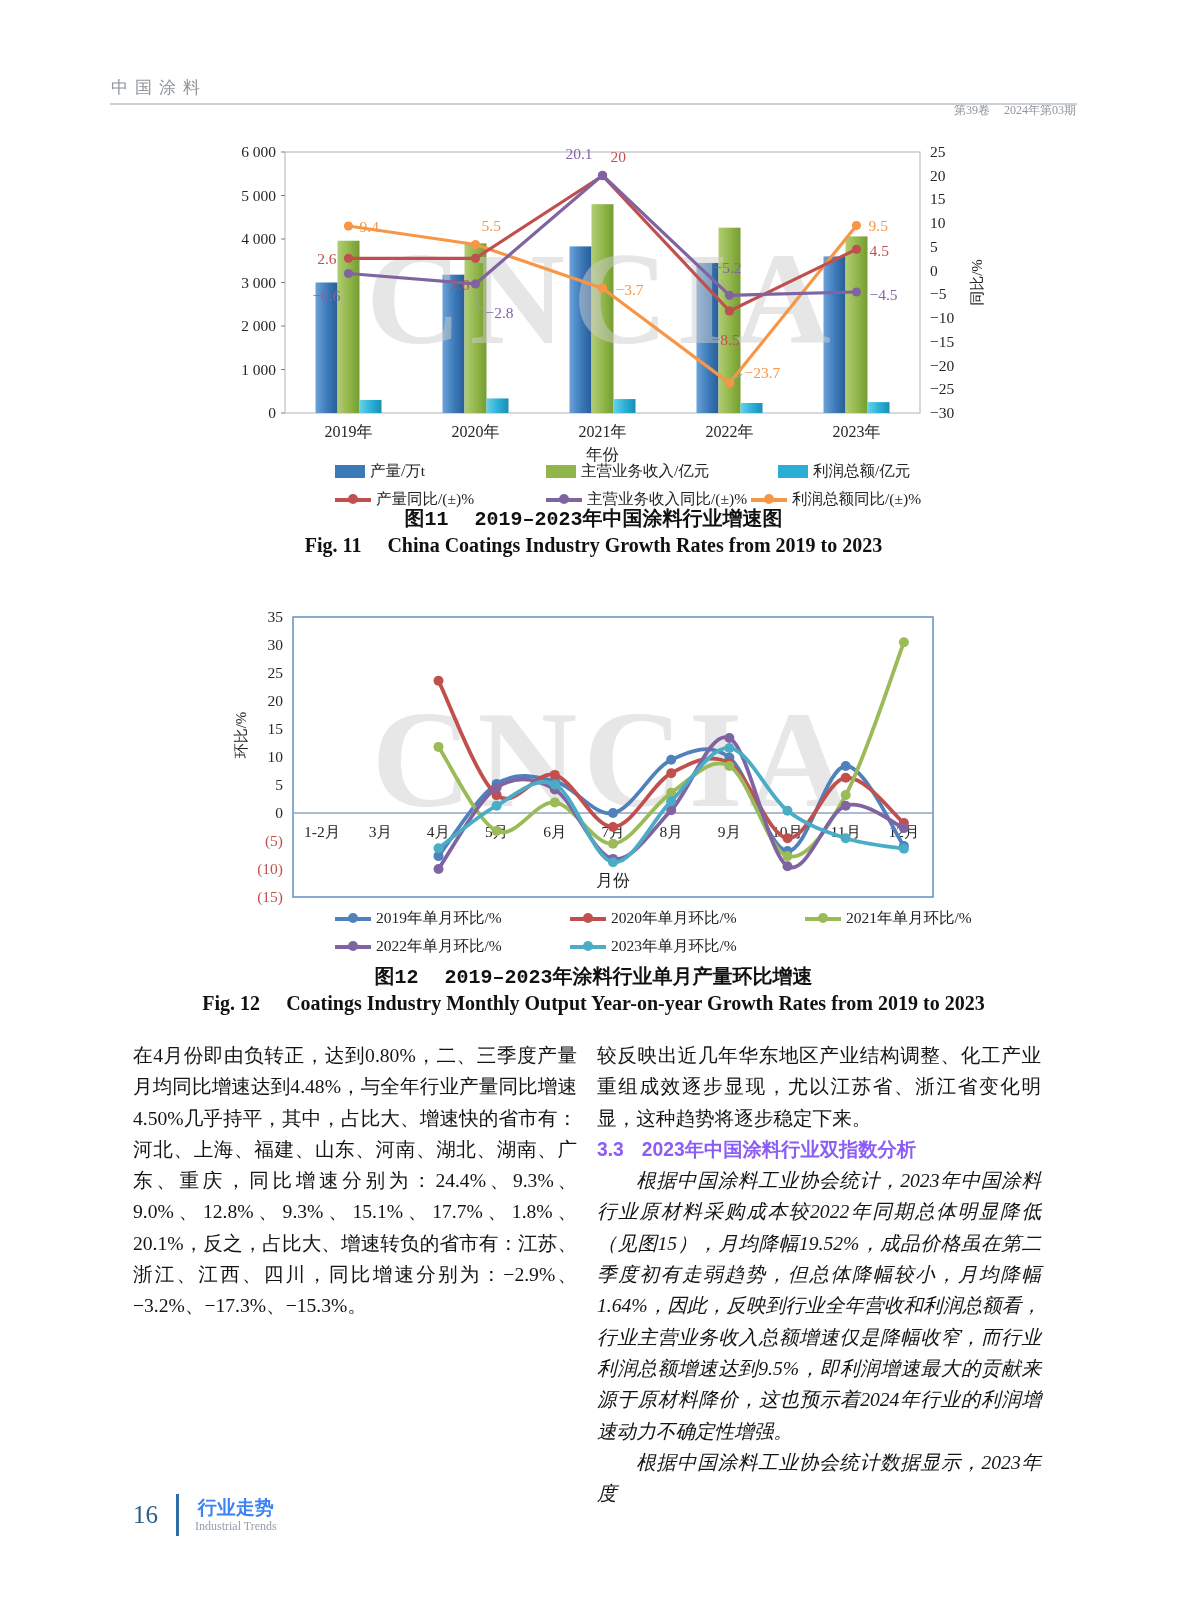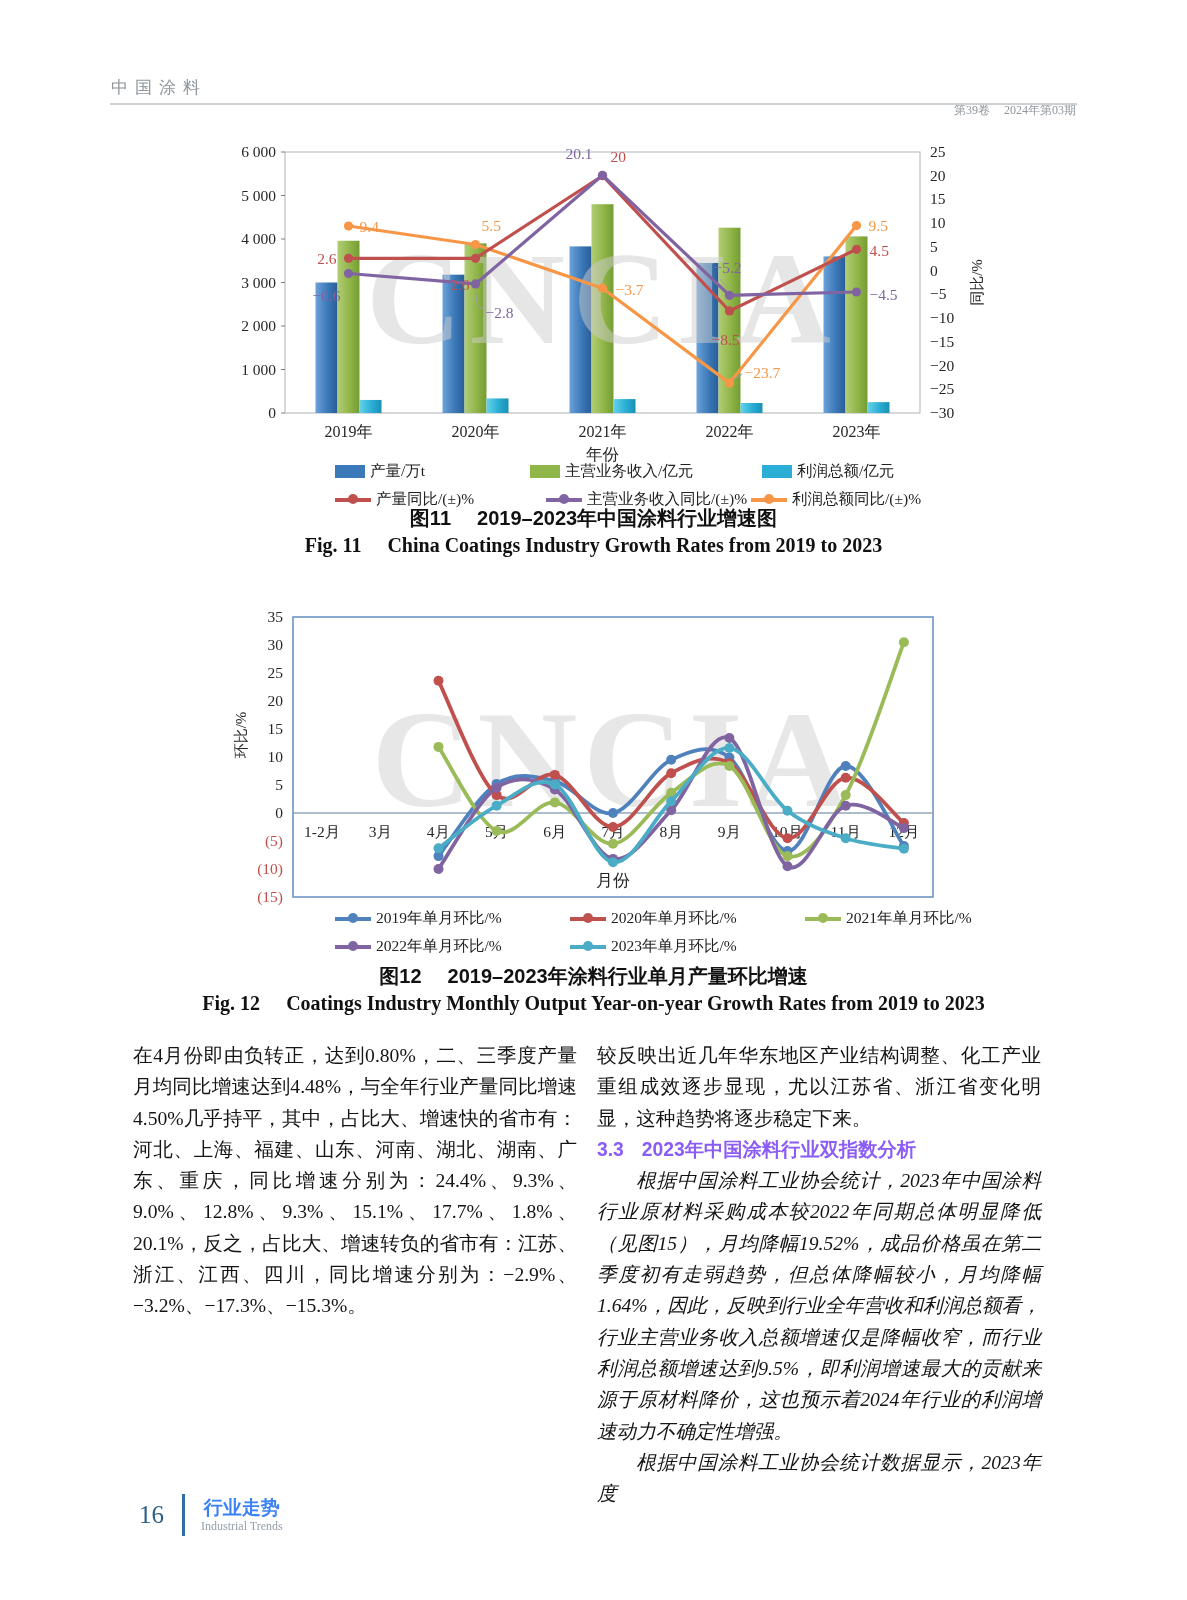--- a/index.html
+++ b/index.html
@@ -16,31 +16,31 @@
   
   .legend{left:150px;width:900px;font-size:15.5px;color:#222;}
   .lrow{display:flex;align-items:center;margin-bottom:7px;padding-left:185px;}
   .litem{display:flex;align-items:center;}
   .sw-bar{display:inline-block;width:30px;height:13px;background:currentColor;margin-right:5px;flex:none;}
   .sw-line{display:inline-block;position:relative;width:36px;height:4px;background:currentColor;margin-right:5px;flex:none;}
   .sw-line::after{content:"";position:absolute;left:13px;top:-3.5px;width:10px;height:10px;border-radius:50%;background:currentColor;}
   .litem .ltext{color:#222;}
   
   .cap{left:0;width:1187px;text-align:center;color:#111;}
-  .cap-zh{font-family:Liberation Sans, sans-serif;font-weight:bold;font-size:20px;}
+  .cap-zh{font-family:Liberation Mono, monospace;font-weight:bold;font-size:20px;}
   .cap-en{font-weight:bold;font-size:20px;}
   .cap .gap{display:inline-block;width:26px;}
   
   .col{width:444px;font-size:19.6px;line-height:31.3px;text-align:justify;color:#141414;}
   .col p{margin:0;}
   .col p.ind{text-indent:2em;font-style:italic;}
   .sect{font-family:"Liberation Sans","DejaVu Sans",sans-serif;font-weight:bold;color:#8b5cf6;font-size:19.3px;}
   .sect .snum{margin-right:18px;}
   
-  .footer{left:139px;top:1494px;display:flex;align-items:center;gap:6px;}
+  .footer{left:133px;top:1494px;display:flex;align-items:center;gap:6px;}
   .pageno{font-size:25px;color:#2c5f86;margin-right:12px;}
   .fdiv{width:3px;height:42px;background:#2f6ea5;margin-right:10px;}
   .fzh{font-family:"Liberation Sans","DejaVu Sans",sans-serif;font-weight:bold;font-size:19px;color:#3b82f6;line-height:22px;text-align:center;}
   .fen{font-size:12px;color:#95a0ab;line-height:15px;}
 </style>
 </head>
 <body>
 
 <div id="page">
 
@@ -157,21 +157,21 @@
       <text font-family="&quot;Liberation Serif&quot;,&quot;DejaVu Serif&quot;,serif" x="209.5" y="94.0290909090909" font-size="15.5" fill="#f79646" text-anchor="start">9.4</text>
       <text font-family="&quot;Liberation Serif&quot;,&quot;DejaVu Serif&quot;,serif" x="331.5" y="92.53636363636363" font-size="15.5" fill="#f79646" text-anchor="start">5.5</text>
       <text font-family="&quot;Liberation Serif&quot;,&quot;DejaVu Serif&quot;,serif" x="465.5" y="157.19454545454545" font-size="15.5" fill="#f79646" text-anchor="start">−3.7</text>
       <polyline points="583.5,241.10363636363635 592.5,236.10363636363635" fill="none" stroke="#9aa0a6" stroke-width="1"></polyline>
       <text font-family="&quot;Liberation Serif&quot;,&quot;DejaVu Serif&quot;,serif" x="594.5" y="240.10363636363635" font-size="15.5" fill="#f79646" text-anchor="start">−23.7</text>
       <text font-family="&quot;Liberation Serif&quot;,&quot;DejaVu Serif&quot;,serif" x="718.5" y="92.55454545454545" font-size="15.5" fill="#f79646" text-anchor="start">9.5</text>
     </svg>
 
   <div class="abs legend" style="top:461px;">
     <div class="lrow">
-      <span class="litem" style="width:195px">
+      <span class="litem" style="width:211px">
           <span class="sw-bar" style="color: rgb(59, 121, 184);"></span>
           <span class="ltext">产量/万t</span>
         </span>
       <span class="litem" style="width:232px">
           <span class="sw-bar" style="color: rgb(144, 181, 72);"></span>
           <span class="ltext">主营业务收入/亿元</span>
         </span>
       <span class="litem">
           <span class="sw-bar" style="color: rgb(42, 174, 213);"></span>
           <span class="ltext">利润总额/亿元</span>

